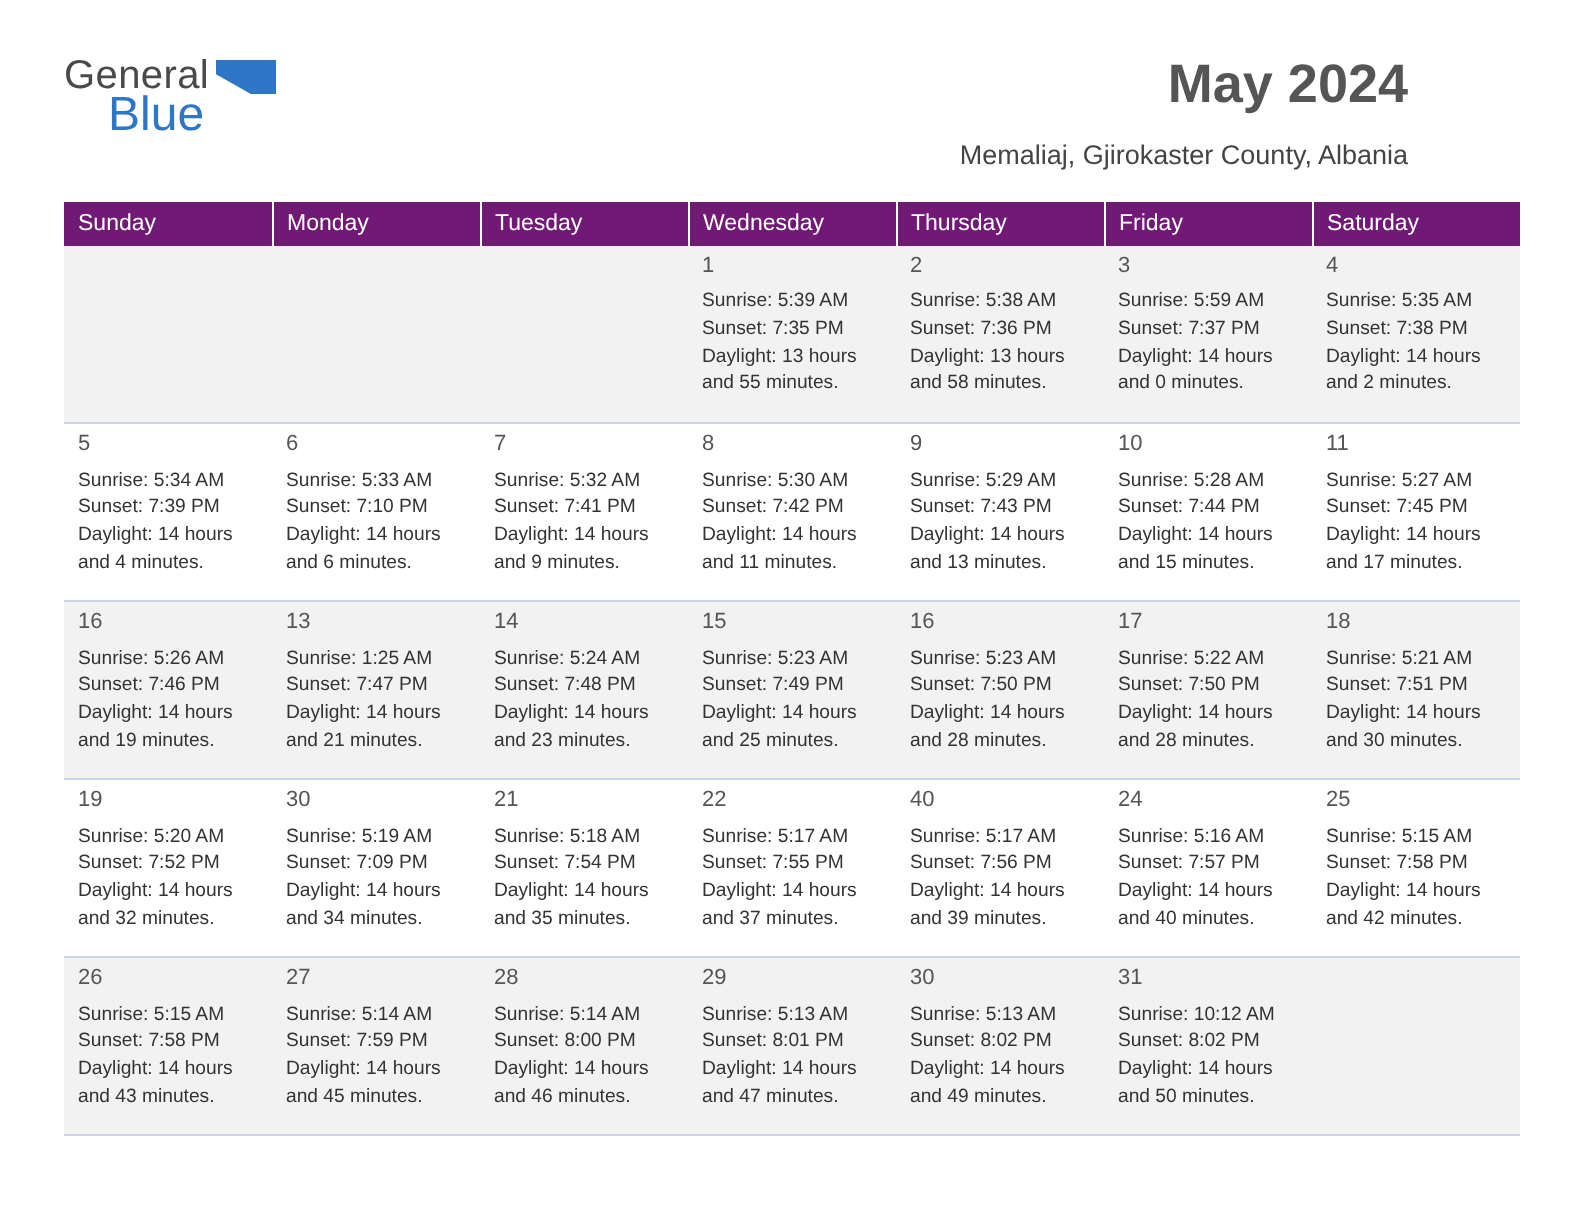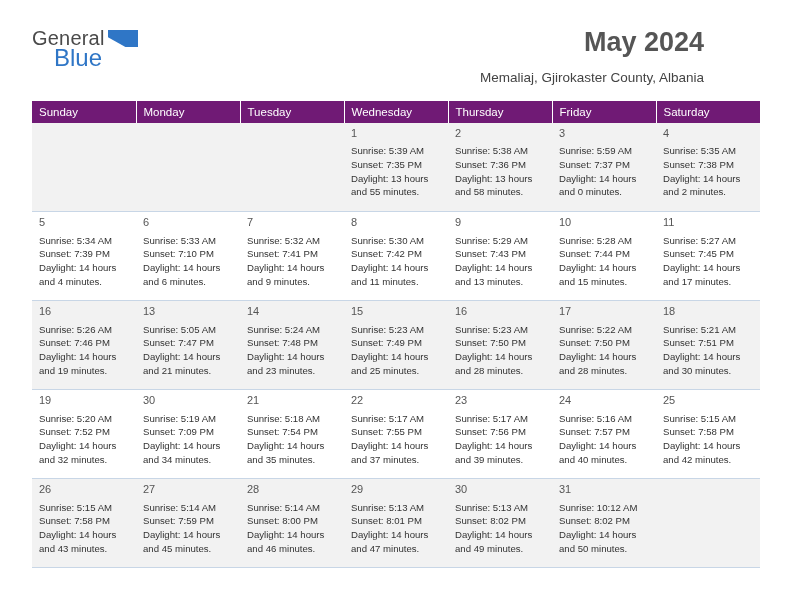--- a/index.html
+++ b/index.html
@@ -213,21 +213,21 @@
         <tr class="shade">
           <td>
             <span class="daynum">16</span>
             <span class="info">Sunrise: 5:26 AM
 Sunset: 7:46 PM
 Daylight: 14 hours
 and 19 minutes.</span>
           </td>
           <td>
             <span class="daynum">13</span>
-            <span class="info">Sunrise: 5:05 AM
+            <span class="info">Sunrise: 1:25 AM
 Sunset: 7:47 PM
 Daylight: 14 hours
 and 21 minutes.</span>
           </td>
           <td>
             <span class="daynum">14</span>
             <span class="info">Sunrise: 5:24 AM
 Sunset: 7:48 PM
 Daylight: 14 hours
 and 23 minutes.</span>
@@ -284,21 +284,21 @@
 and 35 minutes.</span>
           </td>
           <td>
             <span class="daynum">22</span>
             <span class="info">Sunrise: 5:17 AM
 Sunset: 7:55 PM
 Daylight: 14 hours
 and 37 minutes.</span>
           </td>
           <td>
-            <span class="daynum">23</span>
+            <span class="daynum">40</span>
             <span class="info">Sunrise: 5:17 AM
 Sunset: 7:56 PM
 Daylight: 14 hours
 and 39 minutes.</span>
           </td>
           <td>
             <span class="daynum">24</span>
             <span class="info">Sunrise: 5:16 AM
 Sunset: 7:57 PM
 Daylight: 14 hours

